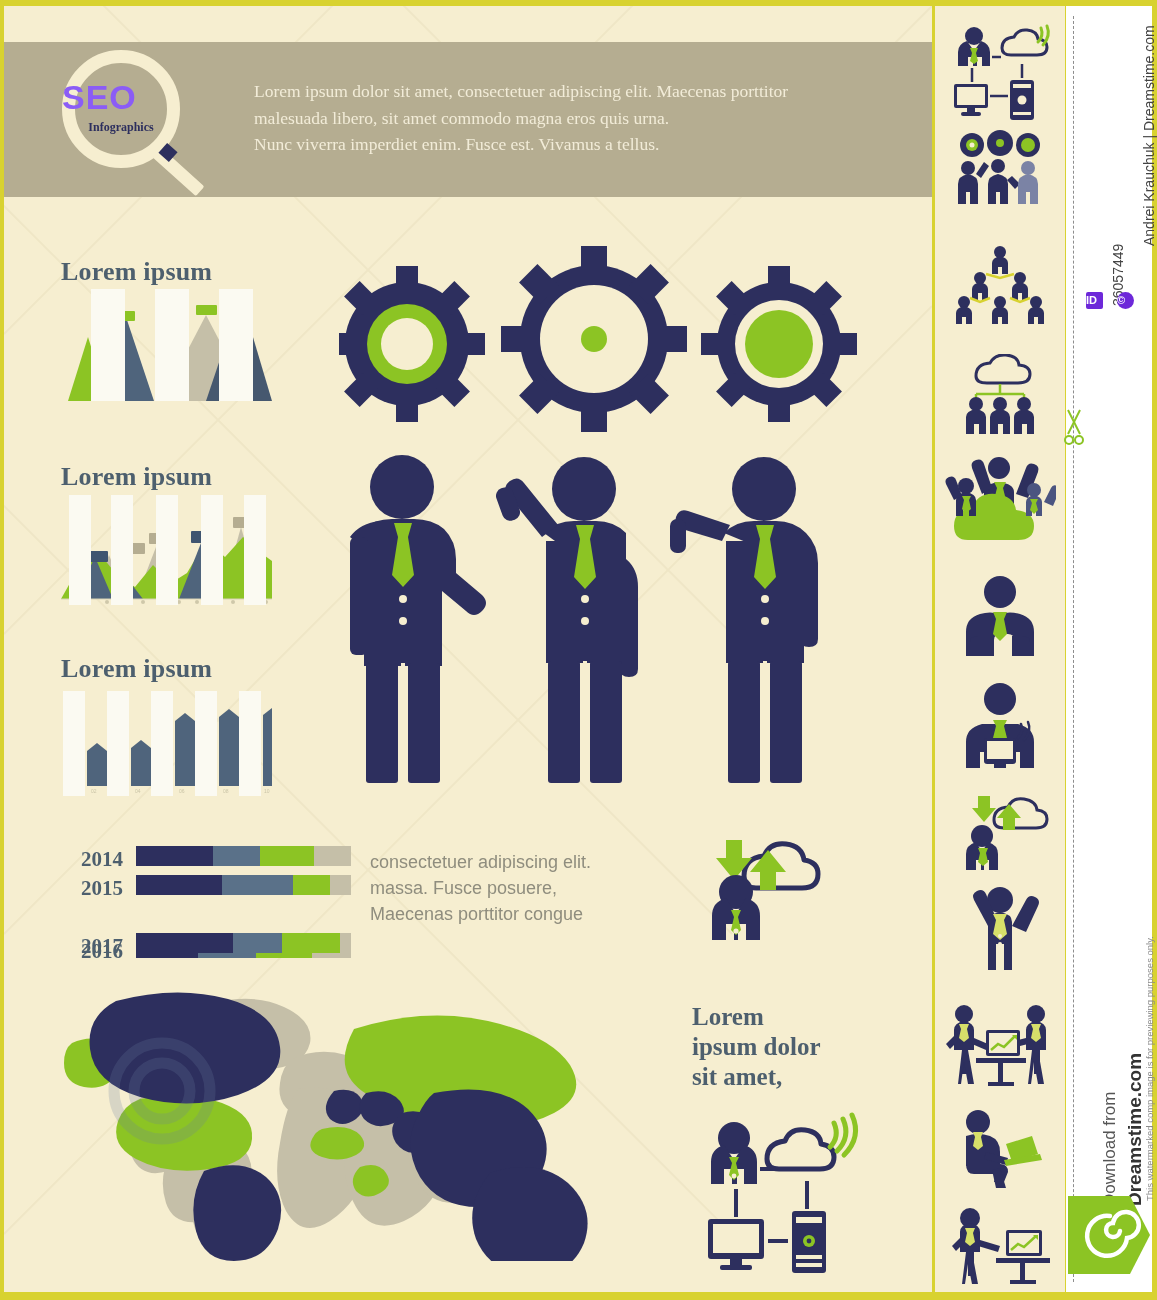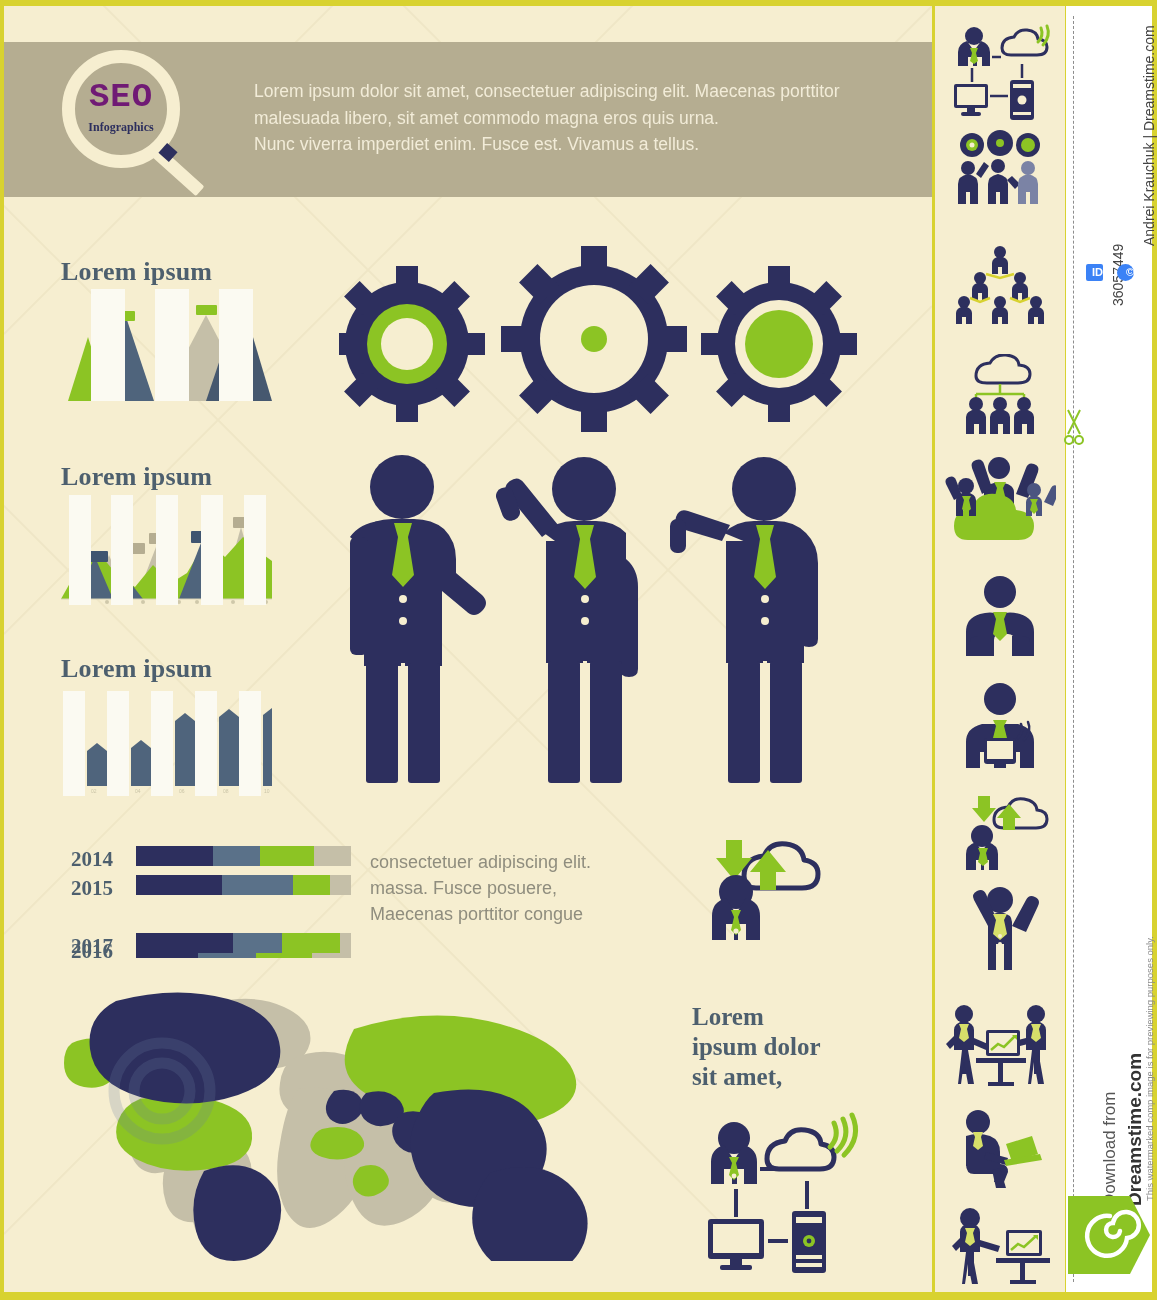--- a/index.html
+++ b/index.html
@@ -37,51 +37,51 @@
   .logo .handle{
     position:absolute;left:95px;top:96px;width:58px;height:13px;
     background:#f6eed0;transform:rotate(42deg);transform-origin:0 50%;
     border-radius:2px;
   }
   .logo .screw{
     position:absolute;left:99px;top:96px;width:14px;height:13px;
     background:#2d2f5e;transform:rotate(42deg);
   }
   .logo .seo-text{
-    position:absolute;left:0;top:30px;width:118px;text-align:center;
-    font-family:Liberation Mono, monospace;font-weight:bold;font-size:34px;
-    color:#701a75;letter-spacing:1px;line-height:1;
+    position:absolute;left:0;top:30px;width:118px;
+    font-family:Liberation Sans, sans-serif;font-weight:bold;font-size:34px;
+    color:#8b5cf6;letter-spacing:1px;line-height:1;
   }
   .logo .seo-sub{
     position:absolute;left:0;top:70px;width:118px;text-align:center;
     font-family:"Liberation Serif", serif;font-weight:bold;font-size:12px;
     color:#2d2f5e;
   }
   .header-text{
     position:absolute;left:250px;top:72px;width:600px;
     color:#f2ecd8;font-size:17.5px;line-height:1.52;
     font-family:"Liberation Sans", sans-serif;
   }
-  .header-text div{white-space:nowrap;}
+  .header-text div{white-space:nowrap;font-family:Liberation Serif, serif;}
 
   
   .sec-title{
     position:absolute;font-family:"Liberation Serif", serif;
     font-weight:bold;font-size:26px;color:#4d5f6e;letter-spacing:.2px;
   }
 
   
   .chart-panel{position:absolute;overflow:hidden;}
   .chart-cols{position:absolute;left:0;top:0;width:100%;height:100%;}
   .chart-col{position:absolute;top:0;height:100%;background:#fbfaf2;}
 
   
   .year-row{position:absolute;height:22px;}
   .year-label{
-    position:absolute;left:0;top:1px;width:62px;text-align:center;
+    position:absolute;left:0;top:1px;width:62px;text-align:right;
     font-family:"Liberation Serif", serif;font-weight:bold;font-size:21px;color:#4d5f6e;
   }
   .year-bar{position:absolute;left:75px;top:0;height:20px;}
   .year-seg{position:absolute;top:0;height:20px;}
 
   .body-copy{
     position:absolute;color:#8f8d7e;font-size:18px;line-height:1.45;
   }
   .body-copy div{white-space:nowrap;}
 
@@ -104,22 +104,22 @@
   }
   .dt-dash{
     position:absolute;left:7px;top:10px;height:1266px;
     border-left:1px dashed #8d8d8d;
   }
   .dt-rot{
     position:absolute;transform-origin:0 0;transform:rotate(-90deg);
     white-space:nowrap;font-family:"Liberation Sans", sans-serif;color:#444;
   }
   .dt-badge{
-    position:absolute;width:17px;height:17px;background:#3b82f6;border-radius:2px;
-    color:#fff;font-size:11px;font-weight:bold;text-align:right;line-height:17px;
+    position:absolute;width:17px;height:17px;background:#6d28d9;border-radius:2px;
+    color:#fff;font-size:11px;font-weight:bold;text-align:left;line-height:17px;margin-top:28px;
   }
 
   
   .wm{position:absolute;left:0;top:0;width:100%;height:100%;pointer-events:none;opacity:.5;}
 </style>
 </head>
 <body>
 
 <div class="stage">
 

